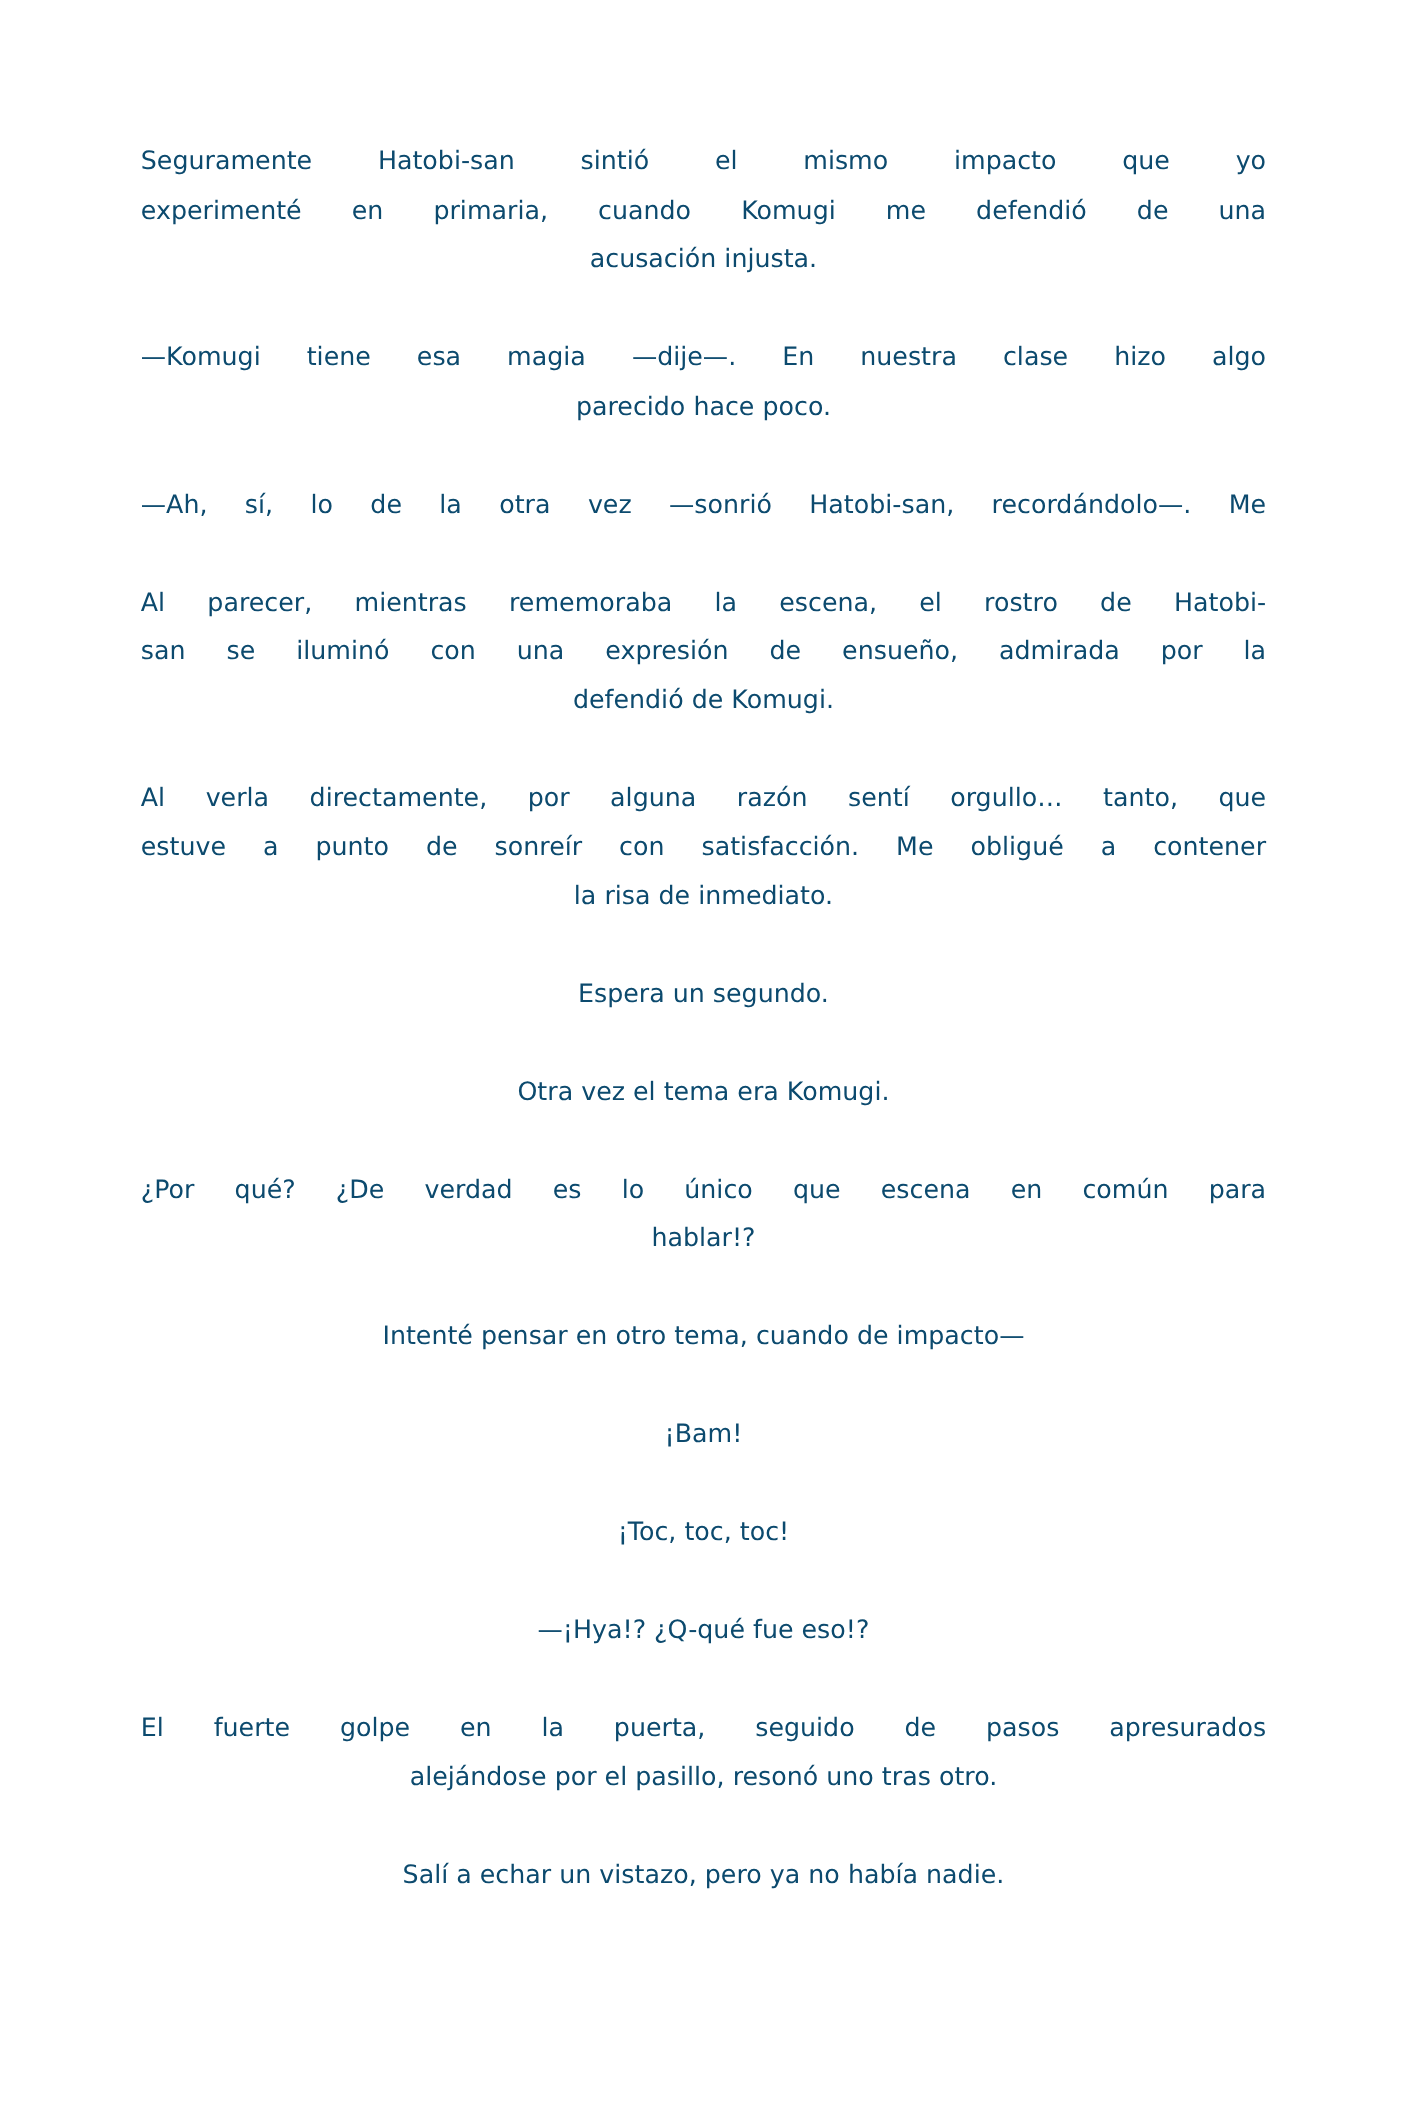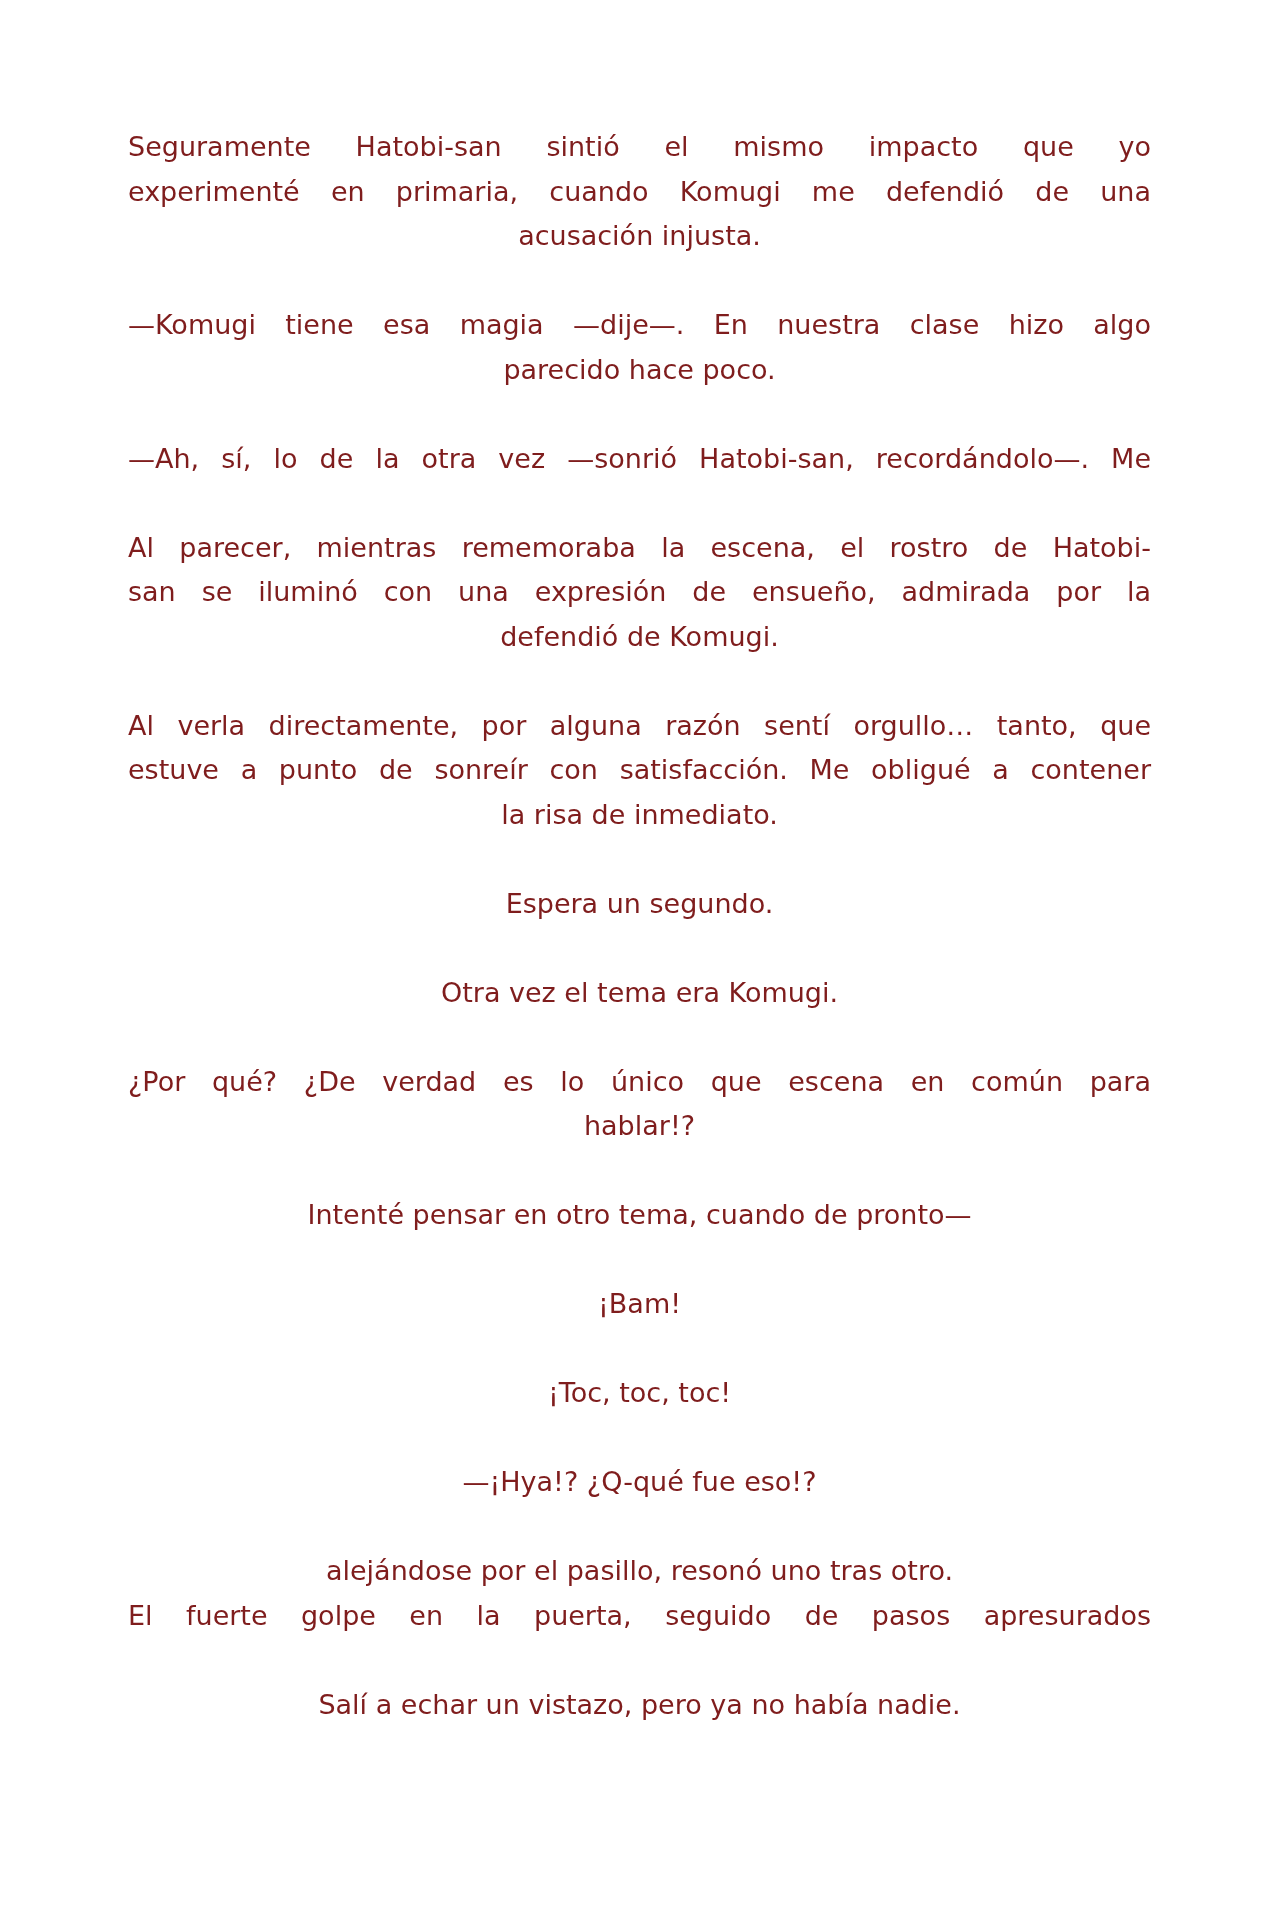--- a/index.html
+++ b/index.html
@@ -12,23 +12,23 @@
       height: 1920px;
       overflow: hidden;
       position: relative;
     }
     .page {
       position: absolute;
       left: 128px;
       top: 125px;
       width: 1023px;
       font-family: "DejaVu Sans", sans-serif;
-      font-size: 27px;
+      font-size: 23px;
       line-height: 44.5px;
-      color: #7f1d1d;
+      color: #0c4a6e;
     }
     .para {
       margin: 0 0 44.5px 0;
     }
     .line {
       display: block;
       white-space: nowrap;
       height: 44.5px;
     }
     .line.justify {
@@ -79,37 +79,37 @@
   <p class="para">
     <span class="line last">Otra vez el tema era Komugi.</span>
   </p>
 
   <p class="para">
     <span class="line justify">¿Por qué? ¿De verdad es lo único que escena en común para</span>
     <span class="line last">hablar!?</span>
   </p>
 
   <p class="para">
-    <span class="line last">Intenté pensar en otro tema, cuando de pronto—</span>
+    <span class="line last">Intenté pensar en otro tema, cuando de impacto—</span>
   </p>
 
   <p class="para">
     <span class="line last">¡Bam!</span>
   </p>
 
   <p class="para">
     <span class="line last">¡Toc, toc, toc!</span>
   </p>
 
   <p class="para">
     <span class="line last">—¡Hya!? ¿Q-qué fue eso!?</span>
   </p>
 
   <p class="para">
+    <span class="line justify">El fuerte golpe en la puerta, seguido de pasos apresurados</span>
     <span class="line last">alejándose por el pasillo, resonó uno tras otro.</span>
-    <span class="line justify">El fuerte golpe en la puerta, seguido de pasos apresurados</span>
   </p>
 
   <p class="para">
     <span class="line last">Salí a echar un vistazo, pero ya no había nadie.</span>
   </p>
 
 </div>
 
 </body></html>

